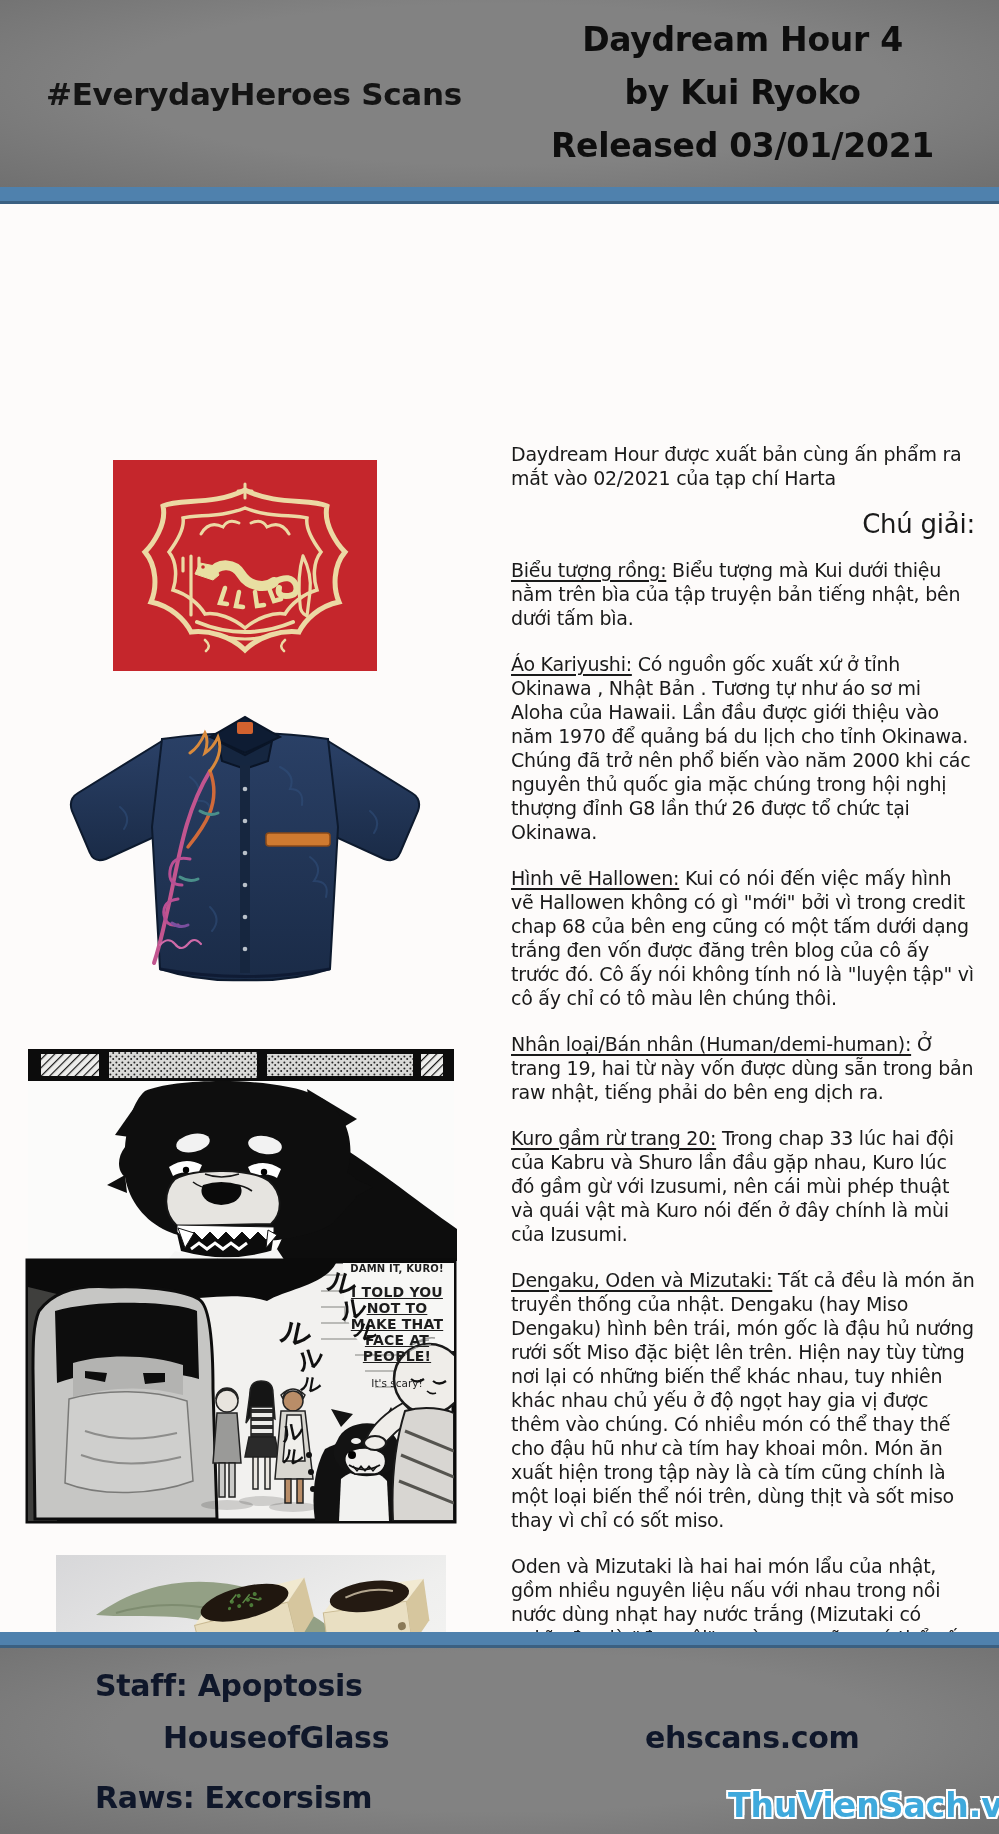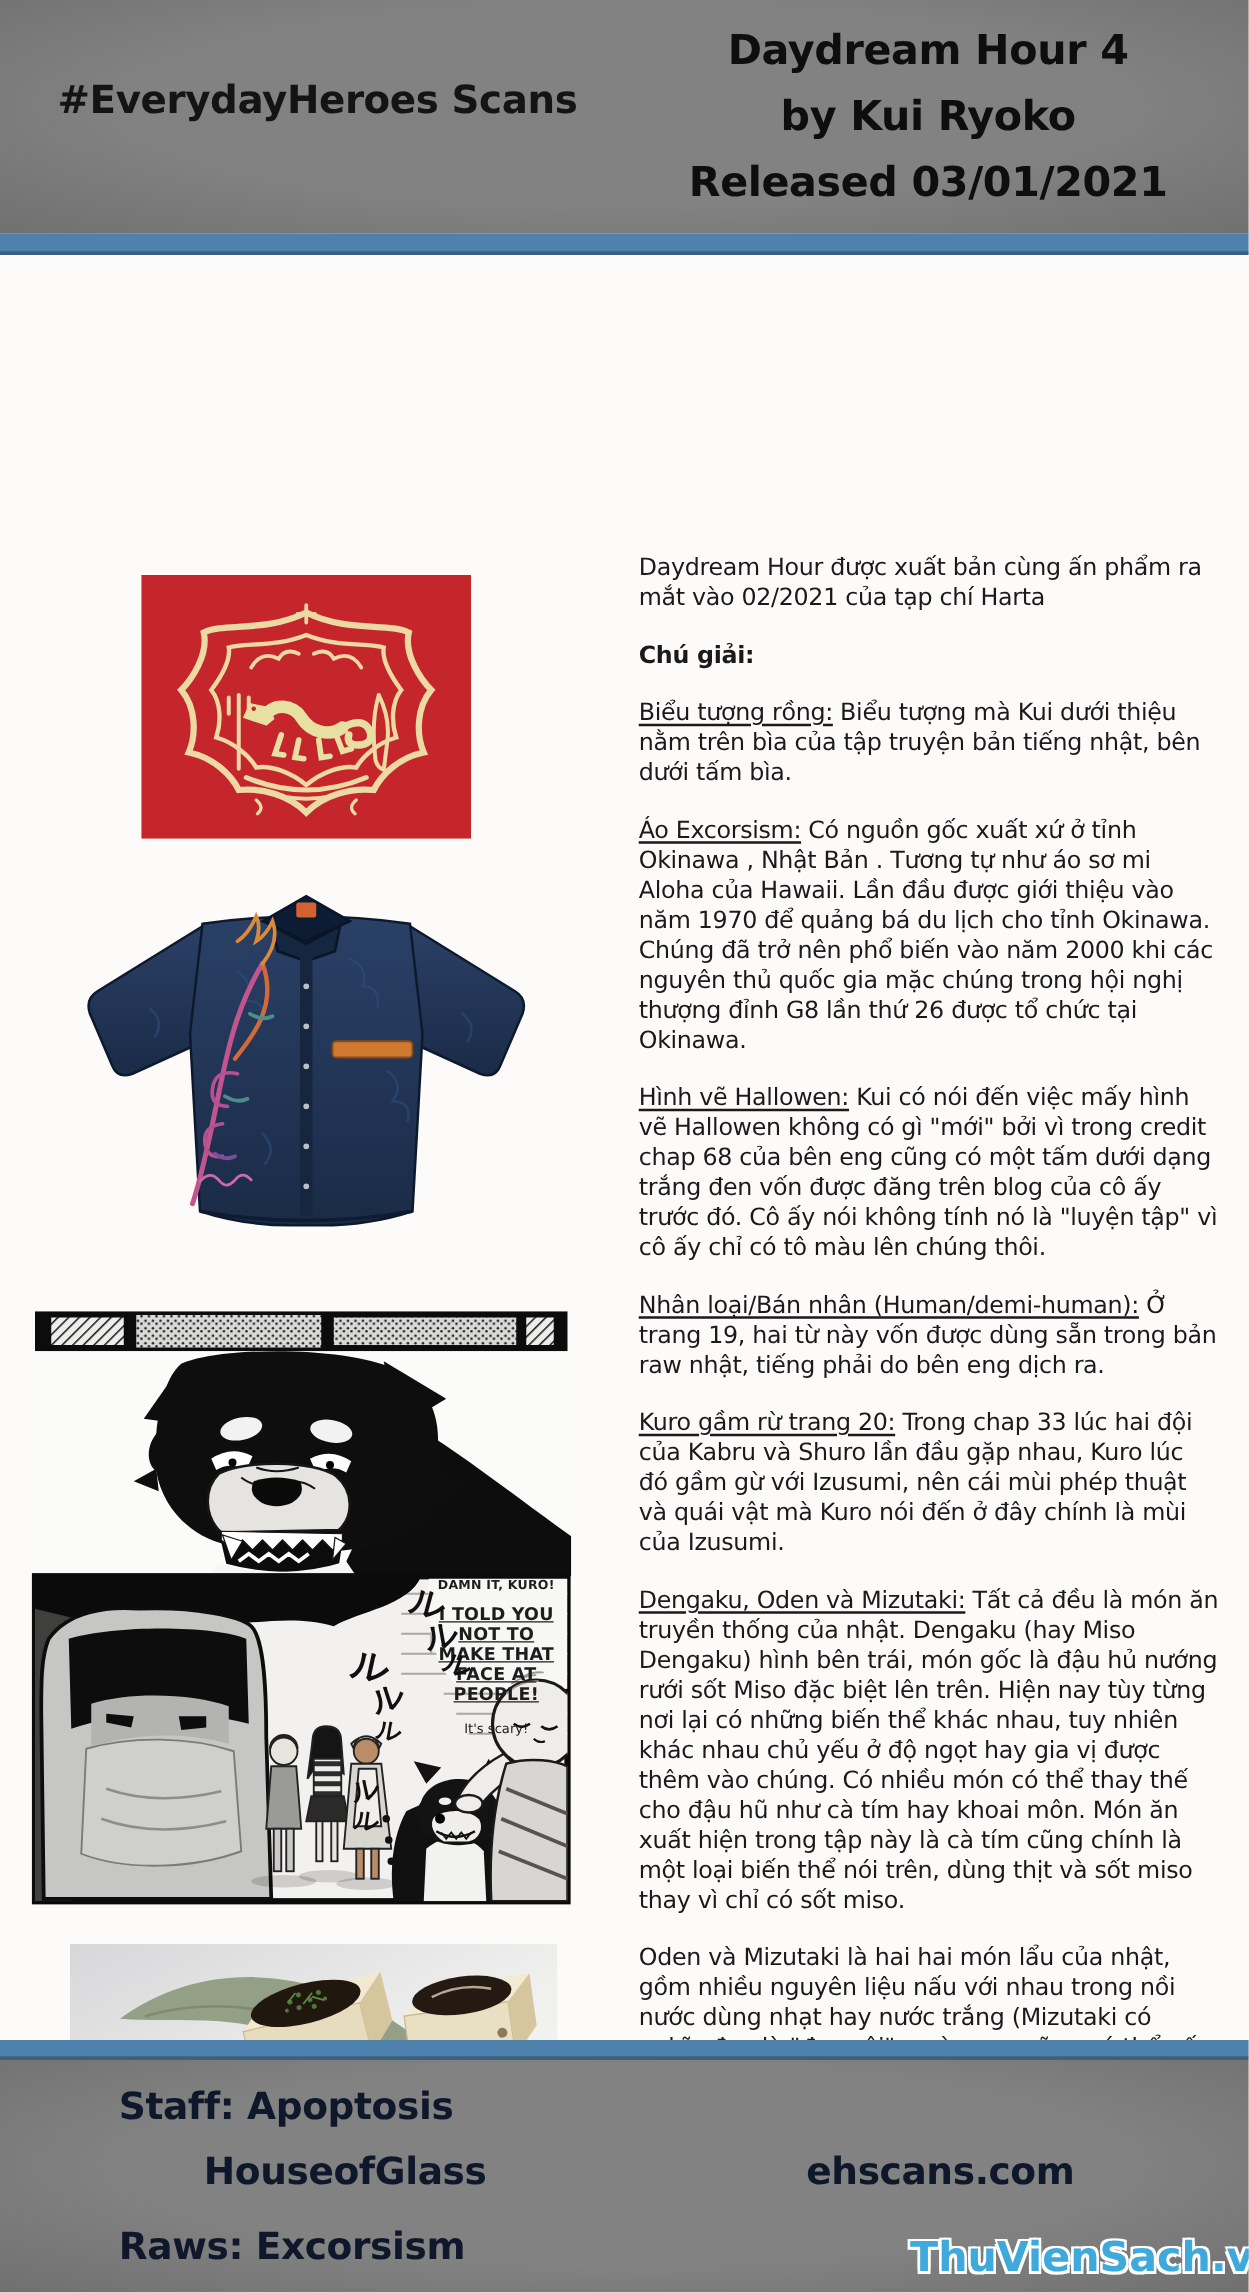--- a/index.html
+++ b/index.html
@@ -9,27 +9,27 @@
   }
   .abs{position:absolute;}
   
   .band-gray{left:0;width:999px;background:radial-gradient(ellipse at 50% 45%, #828282 55%, #707070 100%);}
   .header{top:0;height:187px;}
   .footer{top:1648px;height:186px;}
   .bar{left:0;width:999px;background:#4f81ad;box-shadow:inset 0 -3px 0 rgba(0,0,0,.25);}
   .bar-top{top:187px;height:17px;}
   .bar-bottom{top:1632px;height:16px;}
   .content{left:0;top:204px;width:999px;height:1428px;background:#fdfbfa;}
-  .scan-group{left:46px;top:62px;font-size:31px;font-weight:600;color:#141414;letter-spacing:-.3px;}
+  .scan-group{left:46px;top:76px;font-size:31px;font-weight:600;color:#141414;letter-spacing:-.3px;}
   .title-block{left:505px;top:13px;width:475px;text-align:center;font-size:33px;line-height:53px;font-weight:600;color:#0e0e0e;letter-spacing:-.3px;}
   
   .notes{left:511px;top:238px;width:464px;font-size:19px;line-height:24px;letter-spacing:-.25px;color:#1a1a1a;}
   .notes p{margin:0 0 22px 0;}
   .notes .intro{margin-bottom:22px;}
-  .glossary-heading{text-align:left;font-weight:bold;font-size:19px;margin:0 0 18px 0;}
+  .glossary-heading{text-align:right;font-weight:normal;font-size:26px;margin:0 0 18px 0;}
   .term{font-weight:normal;text-decoration:underline;text-decoration-thickness:2px;text-underline-offset:3px;}
   .closing{font-weight:bold;font-size:22.5px;line-height:30px;margin-left:-22px;letter-spacing:-.4px;}
   
   .art{display:block;}
   .emblem{left:113px;top:256px;width:264px;height:211px;}
   .shirt{left:60px;top:503px;width:370px;height:302px;}
   .food{left:56px;top:1351px;width:390px;height:203px;}
   .manga-wrap{left:25px;top:845px;width:432px;height:475px;}
   .bubble-box{position:absolute;left:318px;top:214px;width:108px;text-align:center;color:#1d1d1d;}
   .bubble-line1{font-size:10px;font-weight:bold;letter-spacing:.2px;}
@@ -347,21 +347,21 @@
         <circle cx="180" cy="156" r="2.4" fill="#cdbd94"></circle>
     </g>
   </svg>
 
   <div class="abs notes">
     <p class="intro">Daydream Hour được xuất bản cùng ấn phẩm ra mắt vào 02/2021 của tạp chí Harta</p>
     <p class="glossary-heading">Chú giải:</p>
 
     <p><span class="term">Biểu tượng rồng:</span> <span>Biểu tượng mà Kui dưới thiệu nằm trên bìa của tập truyện bản tiếng nhật, bên dưới tấm bìa.</span></p>
 
-    <p><span class="term">Áo Excorsism:</span> <span>Có nguồn gốc xuất xứ ở tỉnh Okinawa , Nhật Bản . Tương tự như áo sơ mi Aloha của Hawaii. Lần đầu được giới thiệu vào năm 1970 để quảng bá du lịch cho tỉnh Okinawa. Chúng đã trở nên phổ biến vào năm 2000 khi các nguyên thủ quốc gia mặc chúng trong hội nghị thượng đỉnh G8 lần thứ 26 được tổ chức tại Okinawa.</span></p>
+    <p><span class="term">Áo Kariyushi:</span> <span>Có nguồn gốc xuất xứ ở tỉnh Okinawa , Nhật Bản . Tương tự như áo sơ mi Aloha của Hawaii. Lần đầu được giới thiệu vào năm 1970 để quảng bá du lịch cho tỉnh Okinawa. Chúng đã trở nên phổ biến vào năm 2000 khi các nguyên thủ quốc gia mặc chúng trong hội nghị thượng đỉnh G8 lần thứ 26 được tổ chức tại Okinawa.</span></p>
 
     <p><span class="term">Hình vẽ Hallowen:</span> <span>Kui có nói đến việc mấy hình vẽ Hallowen không có gì "mới" bởi vì trong credit chap 68 của bên eng cũng có một tấm dưới dạng trắng đen vốn được đăng trên blog của cô ấy trước đó. Cô ấy nói không tính nó là "luyện tập" vì cô ấy chỉ có tô màu lên chúng thôi.</span></p>
 
     <p><span class="term">Nhân loại/Bán nhân (Human/demi-human):</span> <span>Ở trang 19, hai từ này vốn được dùng sẵn trong bản raw nhật, tiếng phải do bên eng dịch ra.</span></p>
 
     <p><span class="term">Kuro gầm rừ trang 20:</span> <span>Trong chap 33 lúc hai đội của Kabru và Shuro lần đầu gặp nhau, Kuro lúc đó gầm gừ với Izusumi, nên cái mùi phép thuật và quái vật mà Kuro nói đến ở đây chính là mùi của Izusumi.</span></p>
 
     <p><span class="term">Dengaku, Oden và Mizutaki:</span> <span>Tất cả đều là món ăn truyền thống của nhật. Dengaku (hay Miso Dengaku) hình bên trái, món gốc là đậu hủ nướng rưới sốt Miso đặc biệt lên trên. Hiện nay tùy từng nơi lại có những biến thể khác nhau, tuy nhiên khác nhau chủ yếu ở độ ngọt hay gia vị được thêm vào chúng. Có nhiều món có thể thay thế cho đậu hũ như cà tím hay khoai môn. Món ăn xuất hiện trong tập này là cà tím cũng chính là một loại biến thể nói trên, dùng thịt và sốt miso thay vì chỉ có sốt miso.</span></p>
 
     <p>Oden và Mizutaki là hai hai món lẩu của nhật, gồm nhiều nguyên liệu nấu với nhau trong nồi nước dùng nhạt hay nước trắng (Mizutaki có nghĩa đen là "đun sôi", ngày nay cũng có thể nấu nó cùng nước dùng dashi)</p>

